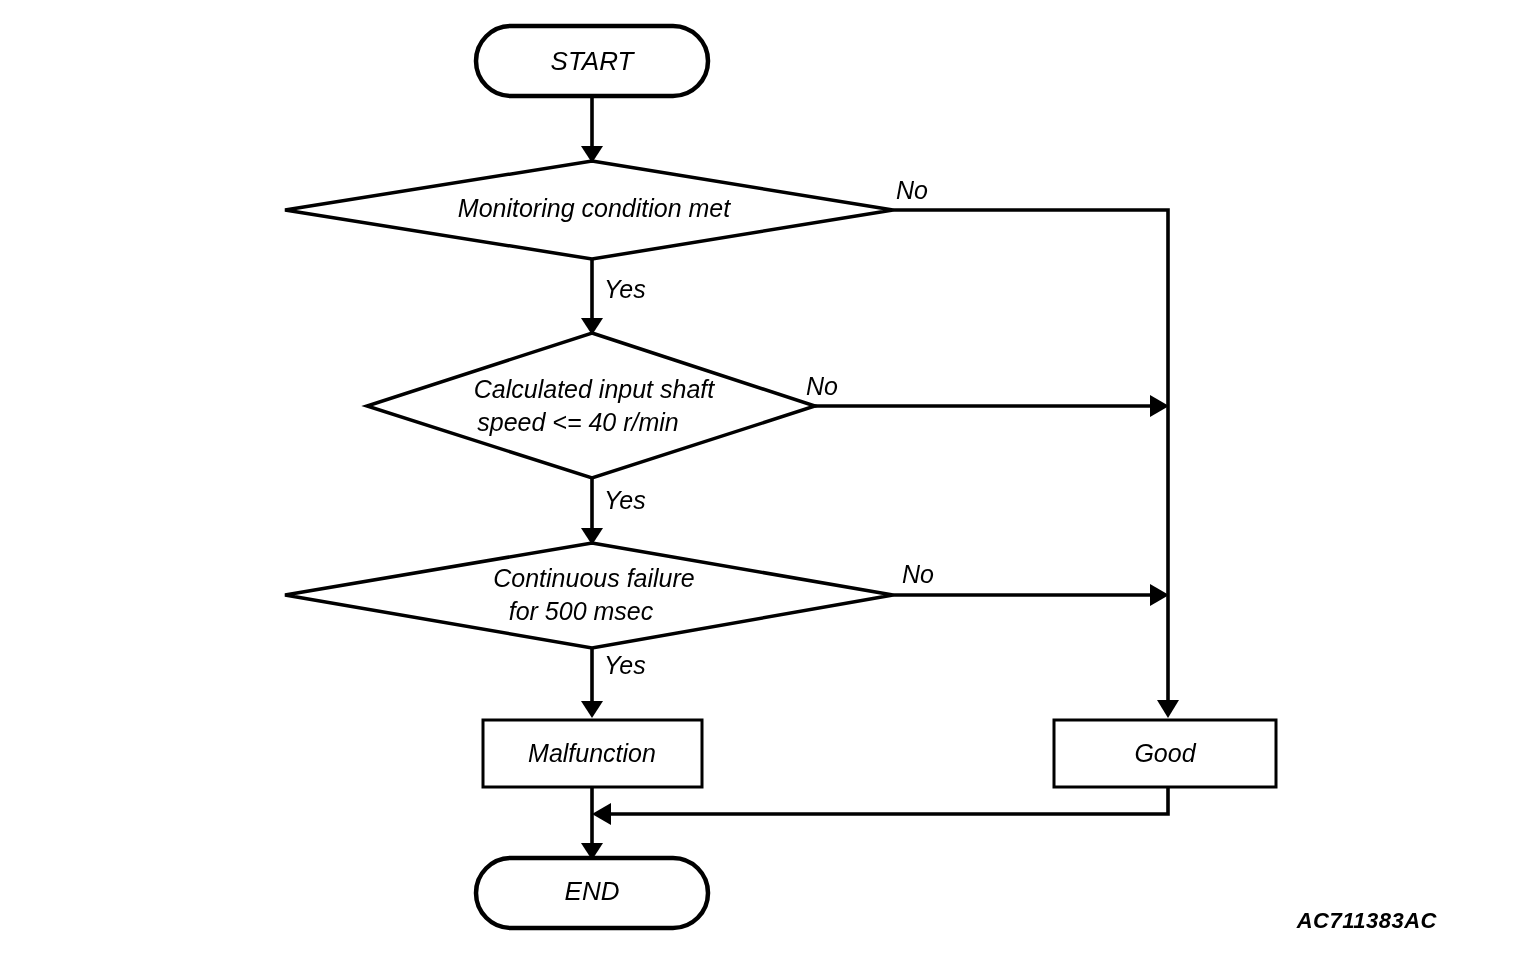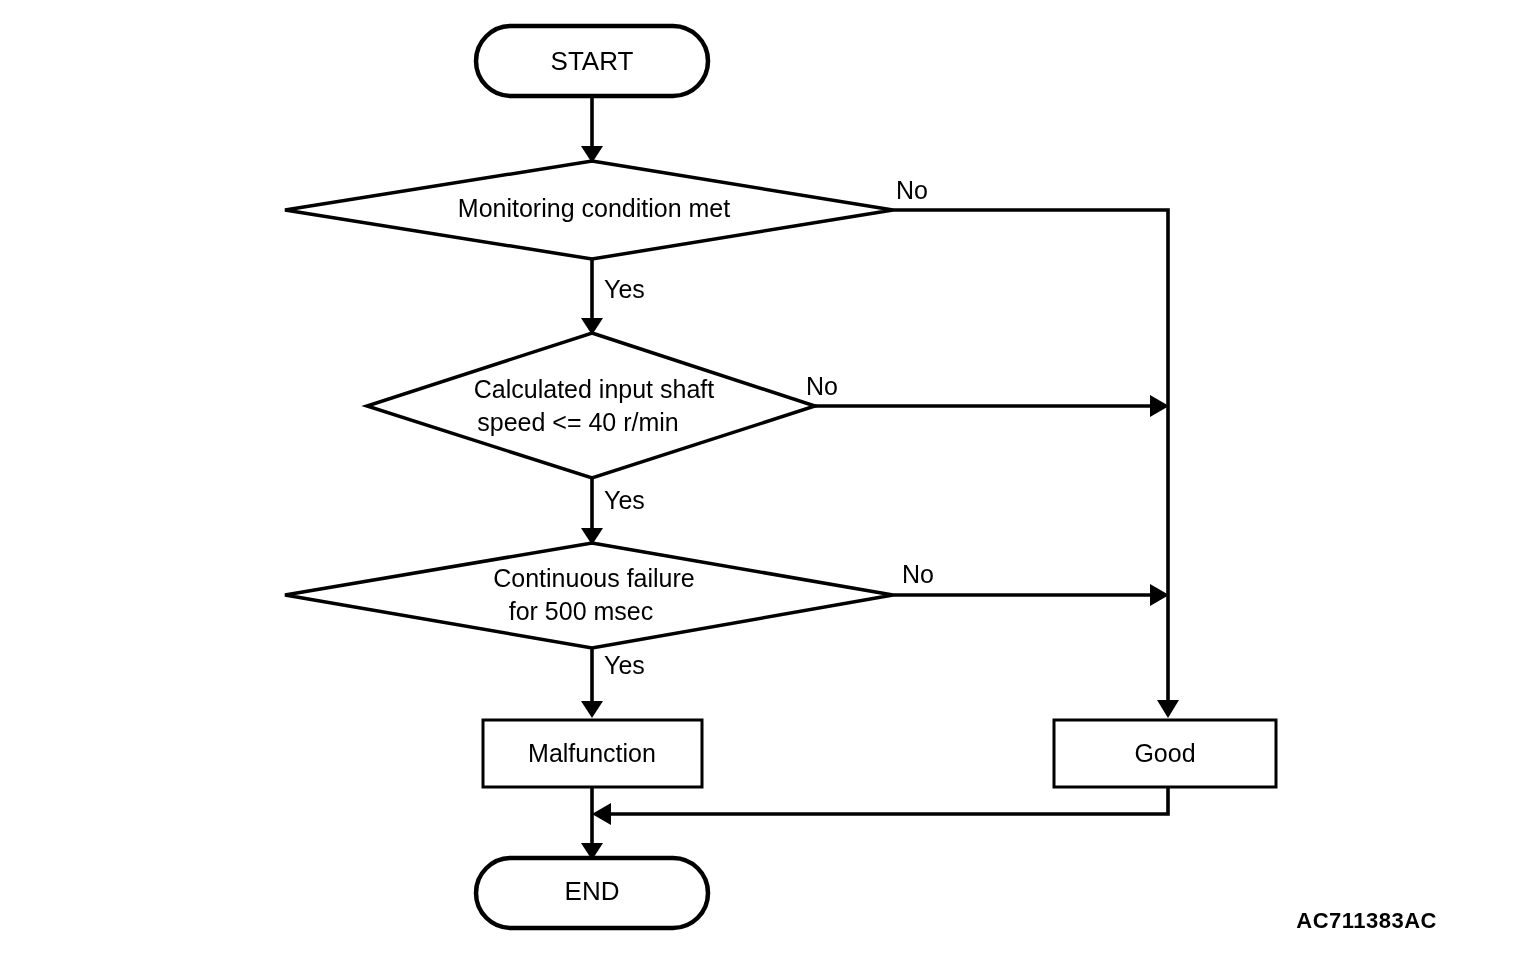--- a/index.html
+++ b/index.html
@@ -14,20 +14,21 @@
     font-family: "Liberation Sans", sans-serif;
     overflow: hidden;
     position: relative;
   }
   #flow-root {
     position: absolute;
     left: 0;
     top: 0;
     width: 1536px;
     height: 958px;
+    font-style: italic;
   }
   svg.flow-canvas {
     display: block;
     width: 1536px;
     height: 958px;
     background: #ffffff;
   }
   .node-shape {
     fill: #ffffff;
     stroke: #000000;

